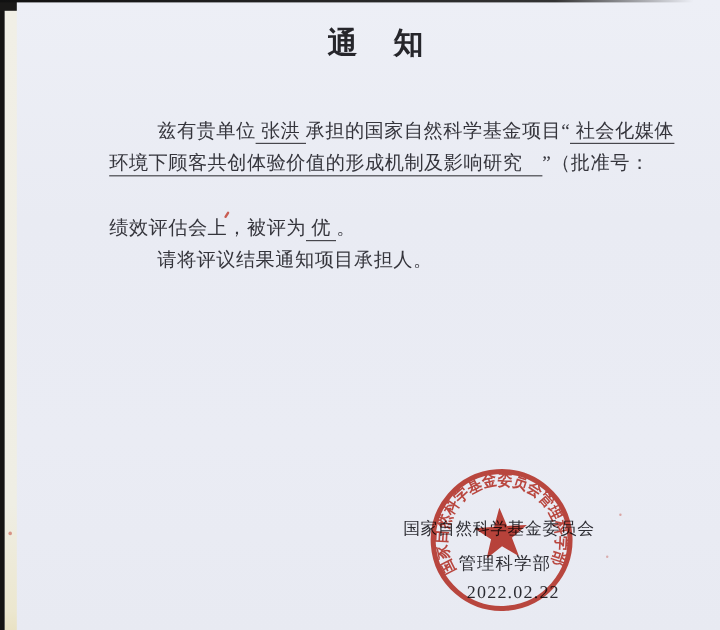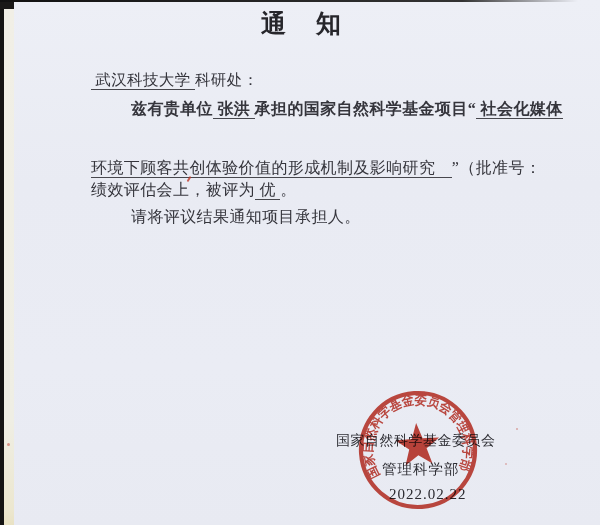--- a/index.html
+++ b/index.html
@@ -12,34 +12,34 @@
     color:#35353c;
   }
   .edge-black{position:absolute;left:0;top:0;width:4px;height:525px;background:#151413;}
   .edge-cream{position:absolute;left:4px;top:0;width:10px;height:525px;
     background:linear-gradient(180deg,#f1efe6 0%,#efeee4 80%,#ece7cf 97%,#e9e2c4 100%);}
   .edge-top{position:absolute;left:0;top:0;width:578px;height:2px;
     background:linear-gradient(90deg,#111 0%,#333 80%,rgba(80,80,80,0) 100%);}
   .corner-dark{position:absolute;left:0;top:0;width:14px;height:9px;background:#1a1918;}
 
   .title{
-    position:absolute;left:261px;top:7px;margin:0;
+    position:absolute;left:261px;top:7px;margin:12px;
     font-family:"DejaVu Sans","Liberation Sans",sans-serif;
     font-size:25px;font-weight:bold;color:#26262b;
     letter-spacing:30px;white-space:pre;
   }
   .line{
     position:absolute;
     font-size:16px;letter-spacing:0.4px;
     white-space:pre;color:#35353c;
   }
   .u{border-bottom:1px solid #47474d;padding-bottom:1px;}
   .salutation{left:91px;top:70px;font-size:15.5px;}
-  .l1{left:131px;top:99px;font-weight:bold;}
-  .l2{left:91px;top:126px;margin-top:32px;}
+  .l1{left:131px;top:99px;}
+  .l2{left:91px;top:126px;}
   .l3{left:91px;top:153px;}
   .l4{left:91px;top:180px;}
   .l5{left:131px;top:207px;}
   .l6{left:131px;top:234px;}
 
   .sig-org{position:absolute;left:336px;top:432px;font-size:14px;letter-spacing:0.5px;color:#2e2e34;white-space:pre;}
   .sig-dept{position:absolute;left:382px;top:460px;font-size:14.5px;letter-spacing:1px;color:#2e2e34;white-space:pre;}
   .sig-date{position:absolute;left:389px;top:486px;font-size:15px;letter-spacing:1px;color:#2b2b31;white-space:pre;}
 
   .seal{
@@ -57,21 +57,20 @@
 <body>
 
 <div class="scan">
   <div class="edge-black"></div>
   <div class="edge-cream"></div>
   <div class="corner-dark"></div>
   <div class="edge-top"></div>
 
   <h1 class="title">通知</h1>
 
-  <div class="line salutation"><span class="u"> 武汉科技大学 </span><span>科研处：</span></div>
 
   <div class="line l1"><span>兹有贵单位</span><span class="u"> 张洪 </span><span>承担的国家自然科学基金项目“</span><span class="u"> 社会化媒体</span></div>
 
   <div class="line l2"><span class="u">环境下顾客共创体验价值的形成机制及影响研究　</span><span>”（批准号：</span></div>
 
 
   <div class="line l4"><span>绩效评估会上，被评为</span><span class="u"> 优 </span><span>。</span></div>
 
   <div class="line l5"><span>请将评议结果通知项目承担人。</span></div>
 

